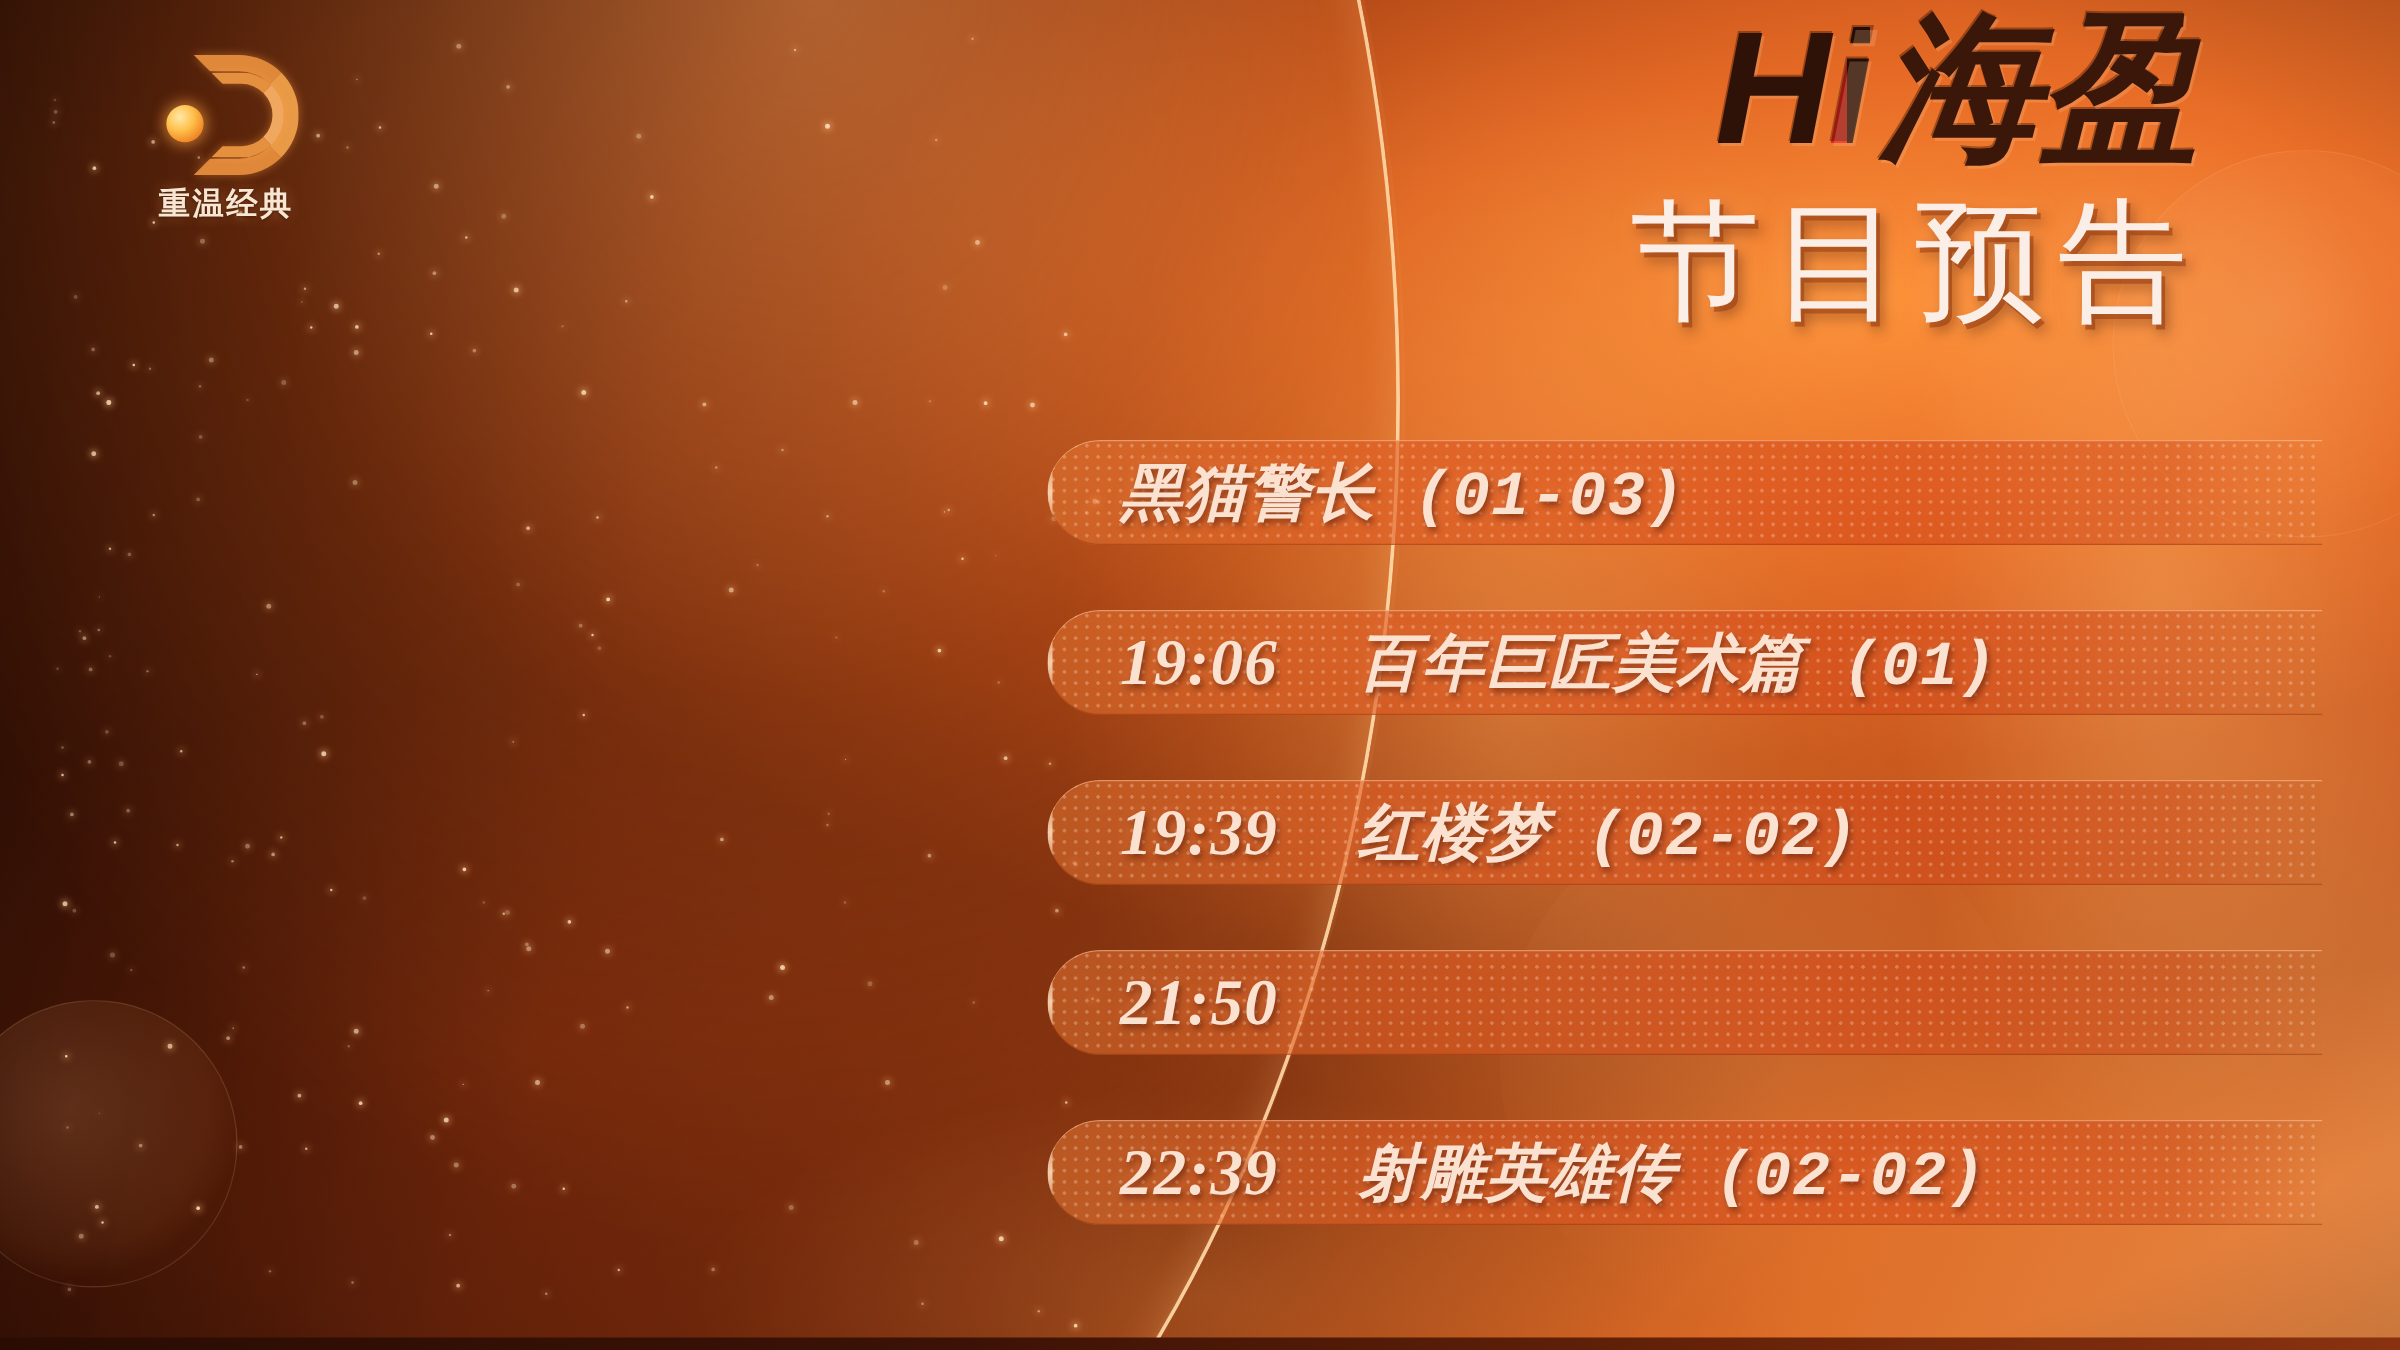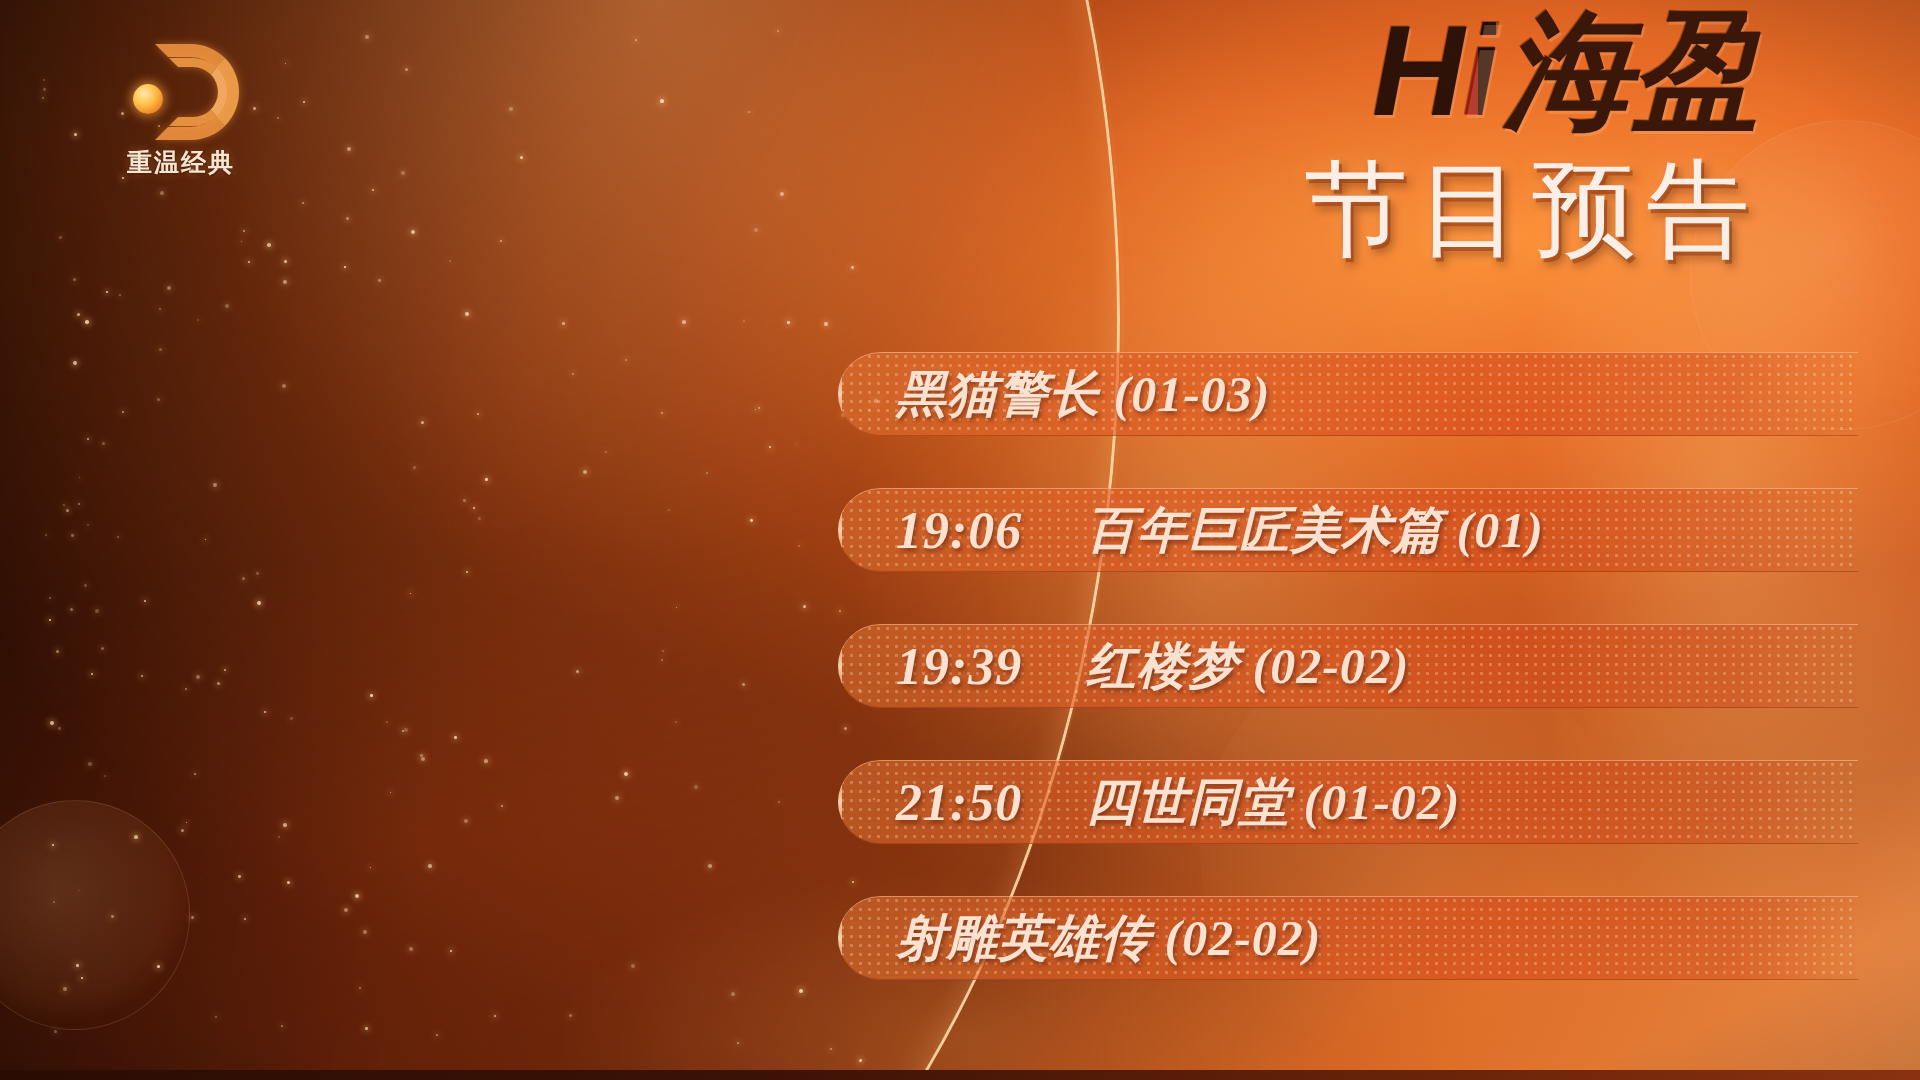--- a/index.html
+++ b/index.html
@@ -193,21 +193,21 @@
     font-size:52px; font-weight:bold; font-style:italic;
     color:#fbe1cf; letter-spacing:1px;
     text-shadow:2px 3px 5px rgba(96,28,6,0.65), 0 0 14px rgba(255,180,130,0.25);
     min-width:190px;
     font-family:"Liberation Serif","DejaVu Serif",serif;
   }
   .sched-title{
     font-size:50px; font-weight:bold; font-style:italic;
     color:#fbe1cf; letter-spacing:1px;
     text-shadow:2px 3px 5px rgba(96,28,6,0.65), 0 0 14px rgba(255,180,130,0.25);
-    font-family:Liberation Serif, serif;
+    font-family:Liberation Mono, monospace;
     white-space:nowrap;
   }
   .bottom-bar{
     position:absolute; left:0; right:0; bottom:0; height:10px;
     background:linear-gradient(90deg,#2a0c03 0%,#3c1206 40%,#6a2409 75%,#8a3210 100%);
   }
 </style>
 </head>
 <body>
 
@@ -435,21 +435,21 @@
       <div class="sched-row">
         <span class="sched-time">19:06</span>
         <span class="sched-title">百年巨匠美术篇 (01)</span>
       </div>
       <div class="sched-row">
         <span class="sched-time">19:39</span>
         <span class="sched-title">红楼梦 (02-02)</span>
       </div>
       <div class="sched-row">
         <span class="sched-time">21:50</span>
-        <span class="sched-title">四世同堂 (01-02)</span>
       </div>
       <div class="sched-row">
+        <span class="sched-time">22:39</span>
         <span class="sched-title">射雕英雄传 (02-02)</span>
       </div>
     </div>
 
   <div class="bottom-bar"></div>
 </div>
 
 </body></html>

